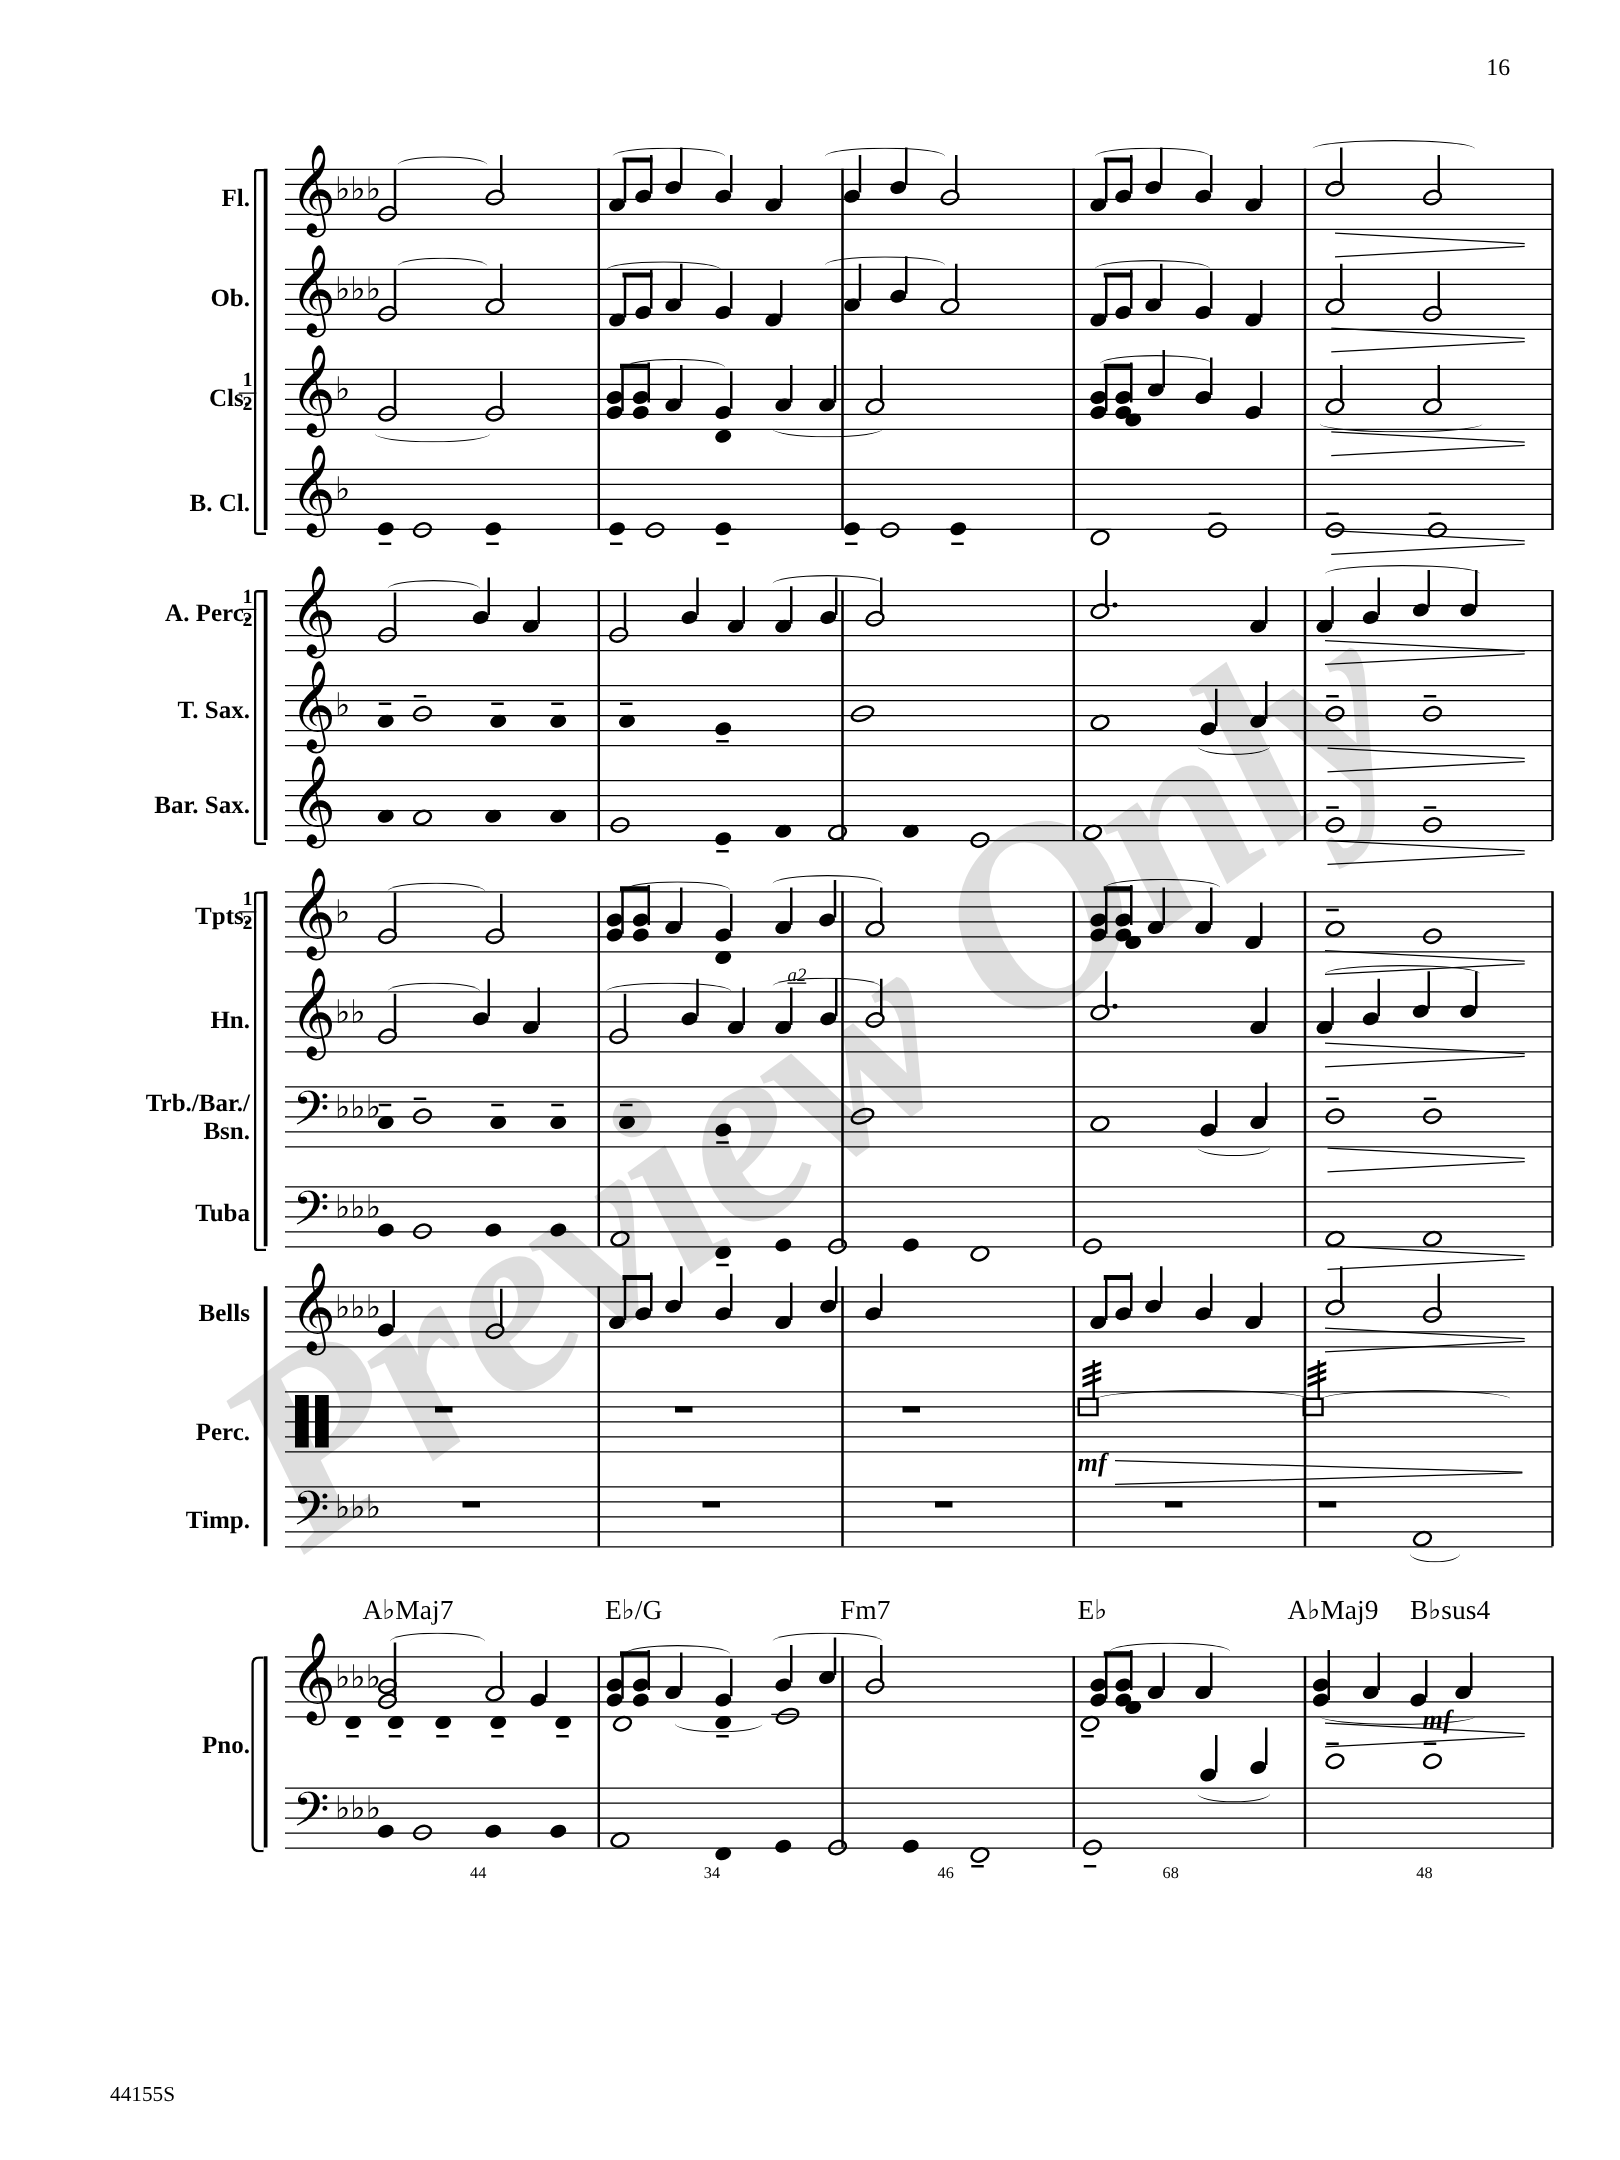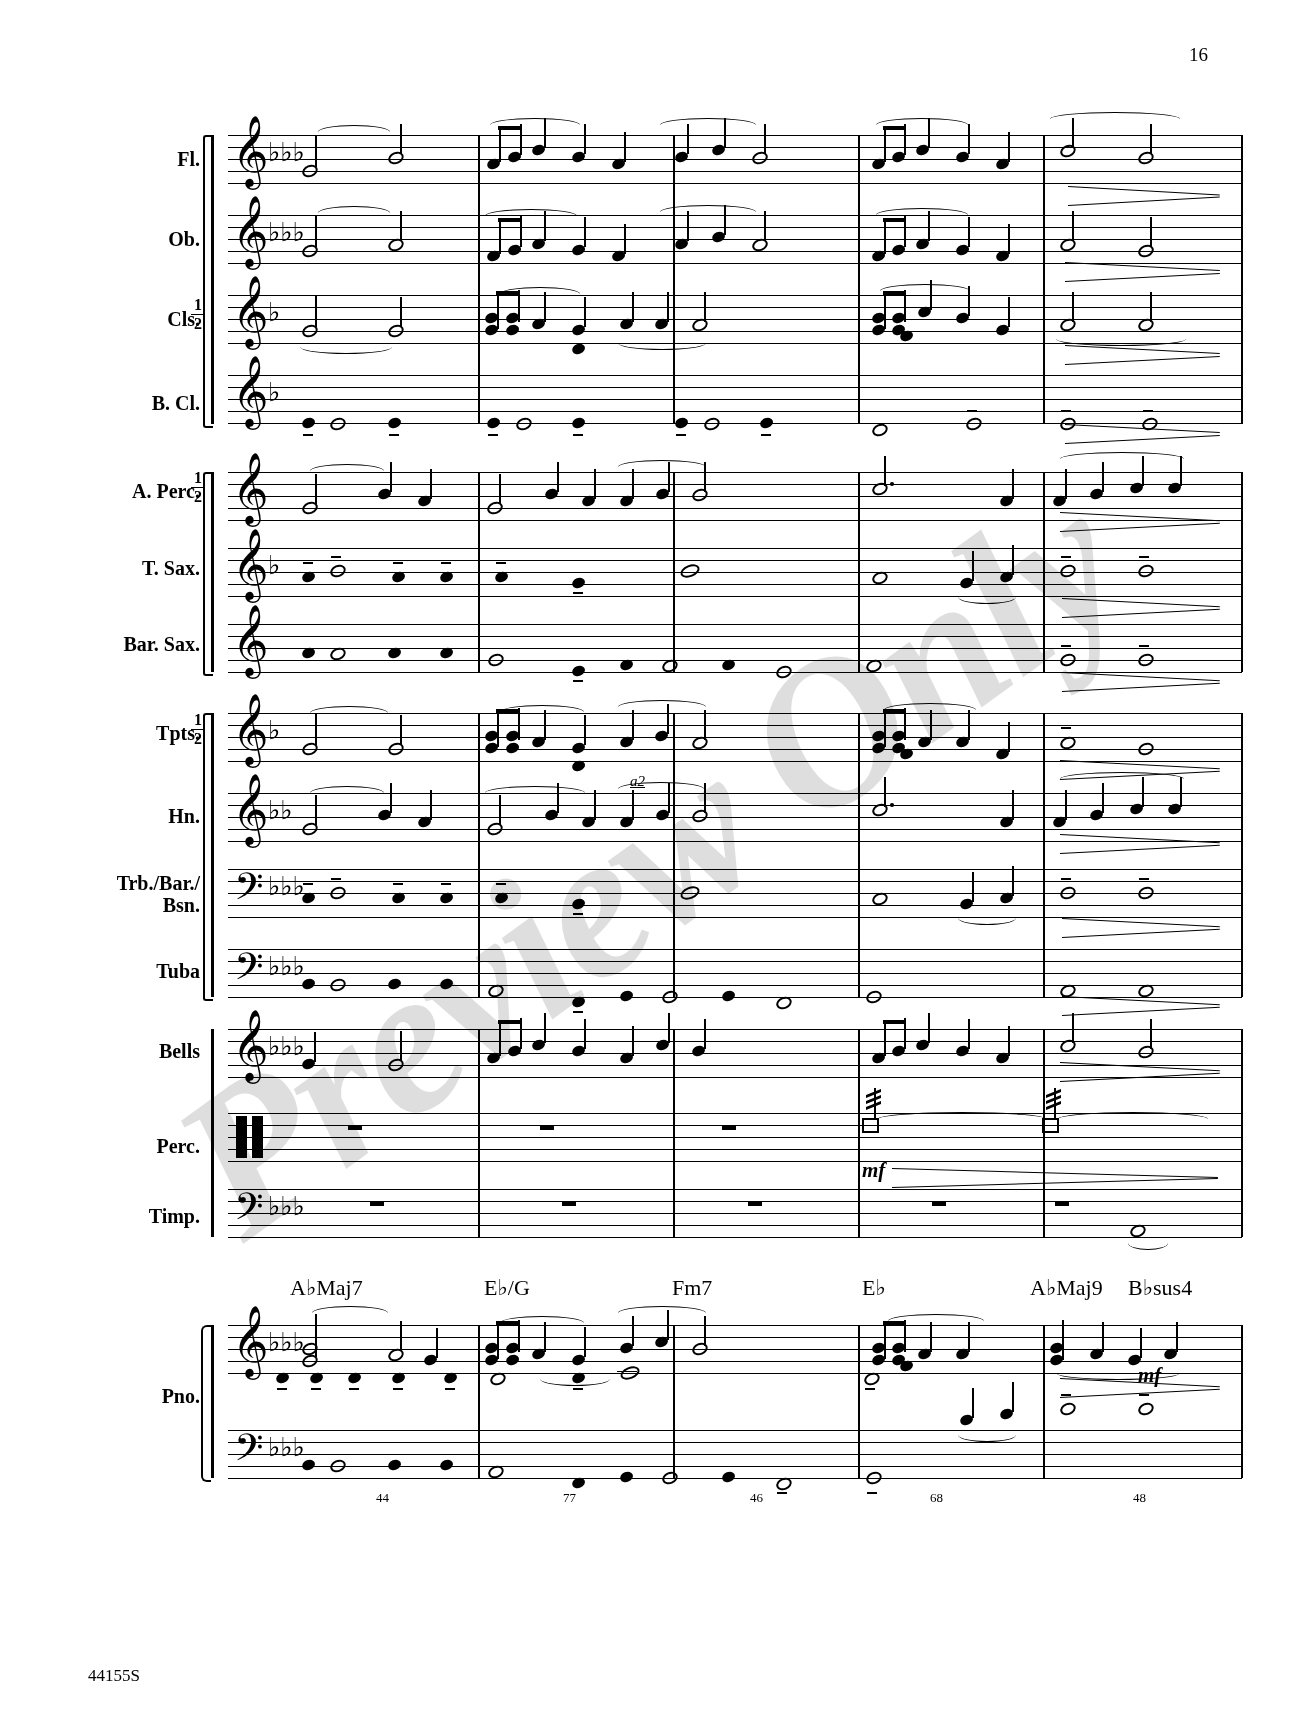--- a/index.html
+++ b/index.html
@@ -495,21 +495,21 @@
     <div class="barline" style="left:1043px; top:1029px; height:208px"></div>
     <div class="barline" style="left:1241px; top:1029px; height:208px"></div>
 
     <div class="barline" style="left:478px;  top:1325px; height:153px"></div>
     <div class="barline" style="left:673px;  top:1325px; height:153px"></div>
     <div class="barline" style="left:858px;  top:1325px; height:153px"></div>
     <div class="barline" style="left:1043px; top:1325px; height:153px"></div>
     <div class="barline" style="left:1241px; top:1325px; height:153px"></div>
 
     <div class="measnum" style="left:376px;  top:1490px">44</div>
-    <div class="measnum" style="left:563px;  top:1490px">77</div>
+    <div class="measnum" style="left:563px;  top:1490px">34</div>
     <div class="measnum" style="left:750px;  top:1490px">46</div>
     <div class="measnum" style="left:930px;  top:1490px">68</div>
     <div class="measnum" style="left:1133px; top:1490px">48</div>
 
     <div class="chordsym" style="left:290px;  top:1275px">A♭Maj7</div>
     <div class="chordsym" style="left:484px;  top:1275px">E♭/G</div>
     <div class="chordsym" style="left:672px;  top:1275px">Fm7</div>
     <div class="chordsym" style="left:862px;  top:1275px">E♭</div>
     <div class="chordsym" style="left:1030px; top:1275px">A♭Maj9</div>
     <div class="chordsym" style="left:1128px; top:1275px">B♭sus4</div>

